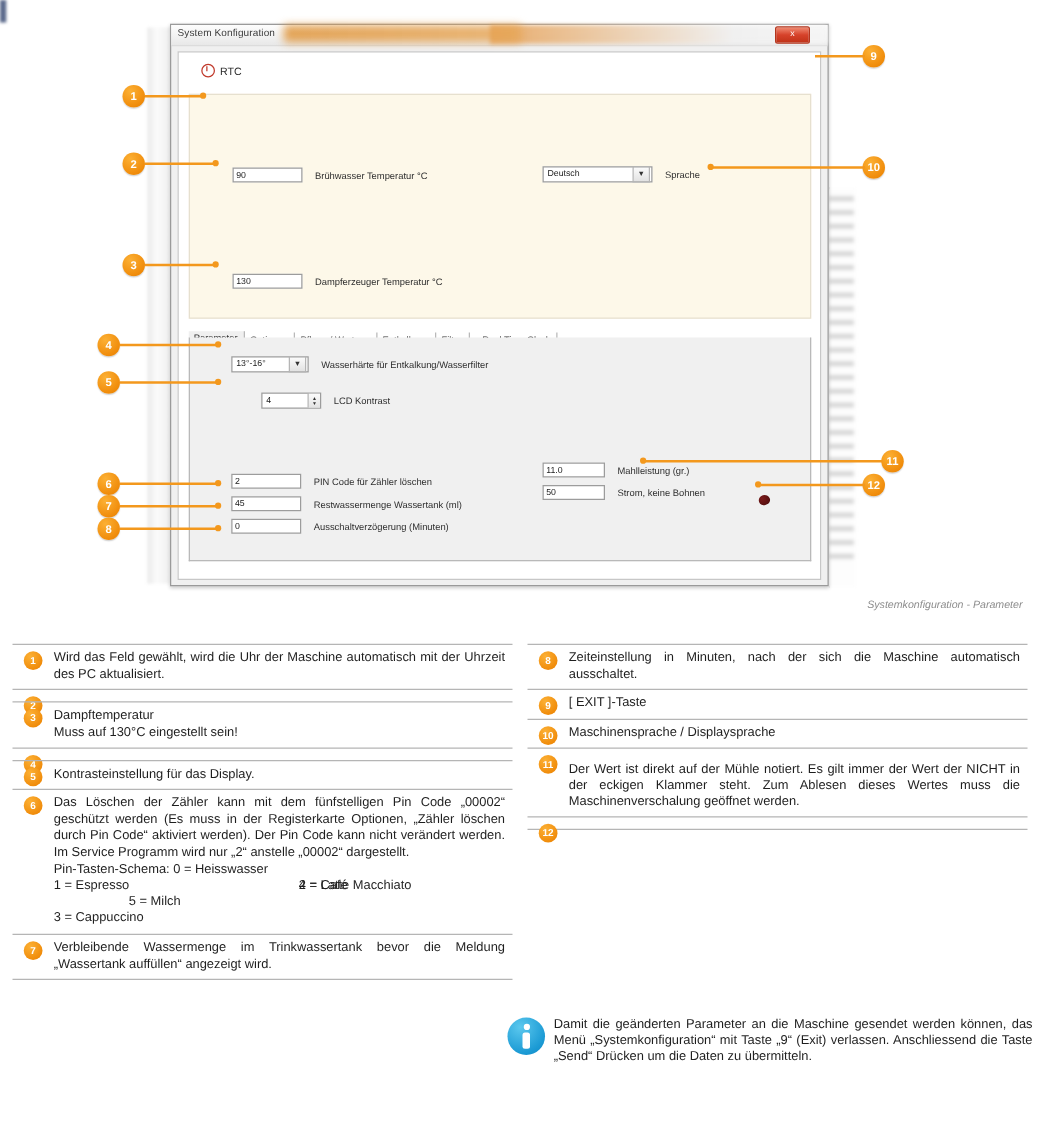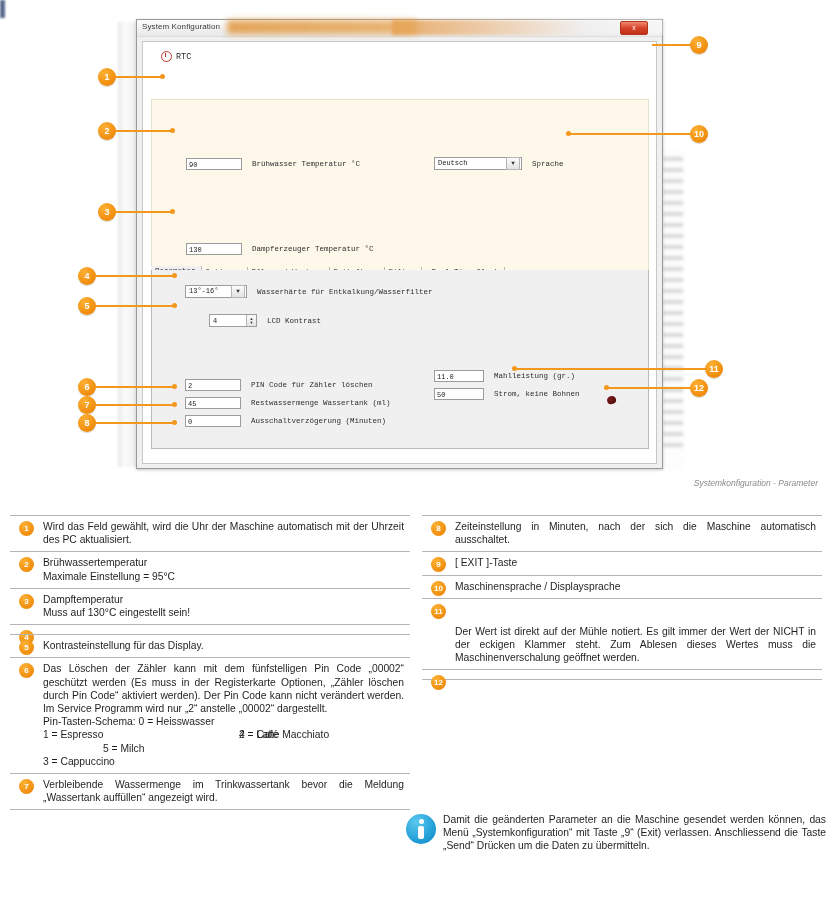--- a/index.html
+++ b/index.html
@@ -37,28 +37,28 @@
      background:linear-gradient(to right,rgba(224,150,60,.85),rgba(230,165,85,.8));
      filter:blur(3.2px);border-radius:2px;}
   .title-orange{position:absolute;left:255px;top:0;right:0;height:15px;
      background:linear-gradient(to right,#e7a45c,#f0f0f0 72%,#f6f6f6);opacity:.9;filter:blur(1.5px);}
   #close-btn{position:absolute;right:14px;top:1px;width:26px;height:12px;border-radius:2px;
      background:linear-gradient(to bottom,#f08a72,#d6422a 50%,#c03218);
      border:1px solid #b4351d;color:#fff;font-size:7px;line-height:12px;text-align:center;}
 
   
   #client{position:absolute;left:5px;top:21px;width:513px;height:421px;
-     background:#fff;border:1px solid #c7c7c7;font-family:Liberation Mono, monospace;}
+     background:#fff;border:1px solid #c7c7c7;}
 
   .rtc-row{position:absolute;left:18px;top:9px;display:flex;align-items:center;gap:4px;}
   .rtc-ico{width:9px;height:9px;border-radius:50%;border:1.6px solid #c0392b;position:relative;}
   .rtc-ico:after{content:"";position:absolute;left:3px;top:1.2px;width:1.2px;height:3.4px;background:#c0392b;}
   .rtc-label{font-size:8.5px;color:#2c2c2c;}
 
-  .panel-cream{position:absolute;left:8px;width:496px;background:#fdf8e9;border:1px solid #e6e0cf;margin-top:24px;}
+  .panel-cream{position:absolute;left:8px;width:496px;background:#fdf8e9;border:1px solid #e6e0cf;}
   #panel1{top:33px;height:178px;}
 
   .fld{position:absolute;display:flex;align-items:center;}
   .txtbox{height:12px;border:1px solid #9c9c9c;background:#fff;font-size:7px;
      color:#222;padding:0 2px;line-height:12px;box-sizing:border-box;}
   .fld-label{font-size:7.5px;color:#2f2f2f;margin-left:10px;white-space:nowrap;}
 
   .combo{height:13px;border:1px solid #9c9c9c;background:#fff;font-size:7px;color:#222;
      display:flex;align-items:center;box-sizing:border-box;}
   .combo .val{padding:0 3px;flex:1;line-height:13px;}
@@ -328,24 +328,20 @@
 
   <div class="col colL">
 
     <div class="lrow">
       <span class="lnum">1</span>
       <div class="ltxt">Wird das Feld gewählt, wird die Uhr der Maschine automatisch mit der Uhrzeit des PC aktualisiert.</div>
     </div>
 
     <div class="lrow">
       <span class="lnum">2</span>
-      <div class="ltxt nj">
-        <span>Brühwassertemperatur</span><br>
-        <span>Maximale Einstellung = 95°C</span>
-      </div>
     </div>
 
     <div class="lrow">
       <span class="lnum">3</span>
       <div class="ltxt nj">
         <span>Dampftemperatur</span><br>
         <span>Muss auf 130°C eingestellt sein!</span>
       </div>
     </div>
 
@@ -396,21 +392,21 @@
     </div>
 
     <div class="lrow">
       <span class="lnum">10</span>
       <div class="ltxt nj">Maschinensprache / Displaysprache</div>
     </div>
 
     <div class="lrow">
       <span class="lnum">11</span>
       <div class="ltxt">
-        <span style="display:block;margin-top:22px">Der Wert ist direkt auf der Mühle notiert. Es gilt immer der Wert der NICHT in der eckigen Klammer steht. Zum Ablesen dieses Wertes muss die Maschinenverschalung geöffnet werden.</span>
+        <span style="display:block;margin-top:6px">Der Wert ist direkt auf der Mühle notiert. Es gilt immer der Wert der NICHT in der eckigen Klammer steht. Zum Ablesen dieses Wertes muss die Maschinenverschalung geöffnet werden.</span>
       </div>
     </div>
 
     <div class="lrow">
       <span class="lnum">12</span>
     </div>
   </div>
 
   <div id="infobox">
     <div id="info-icon">

